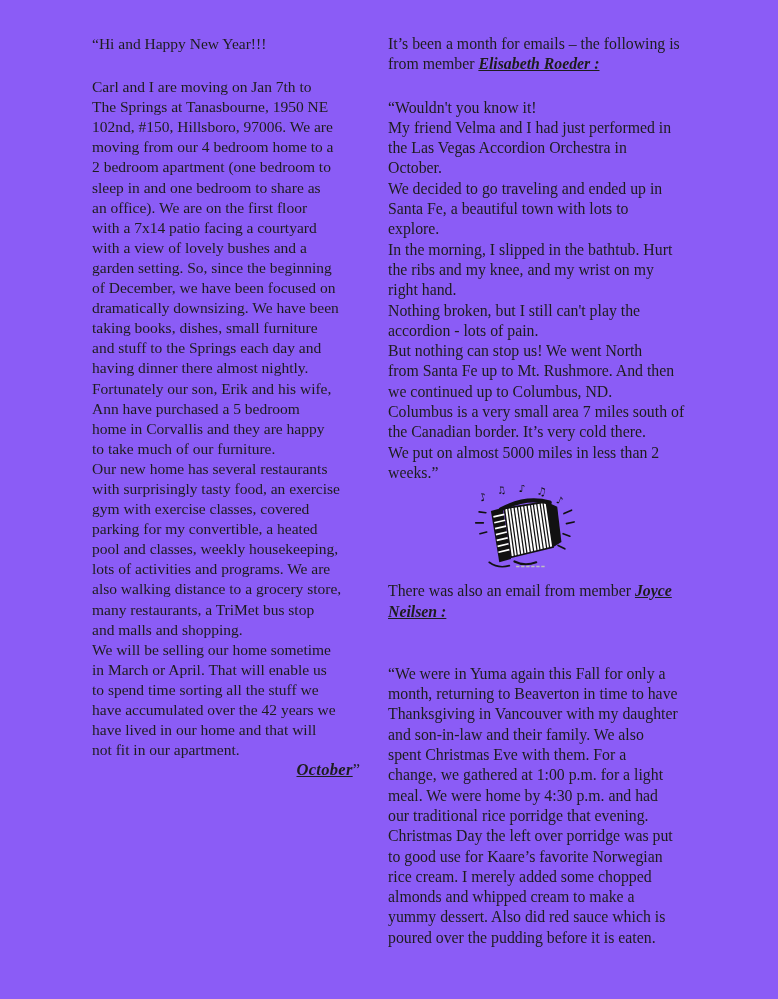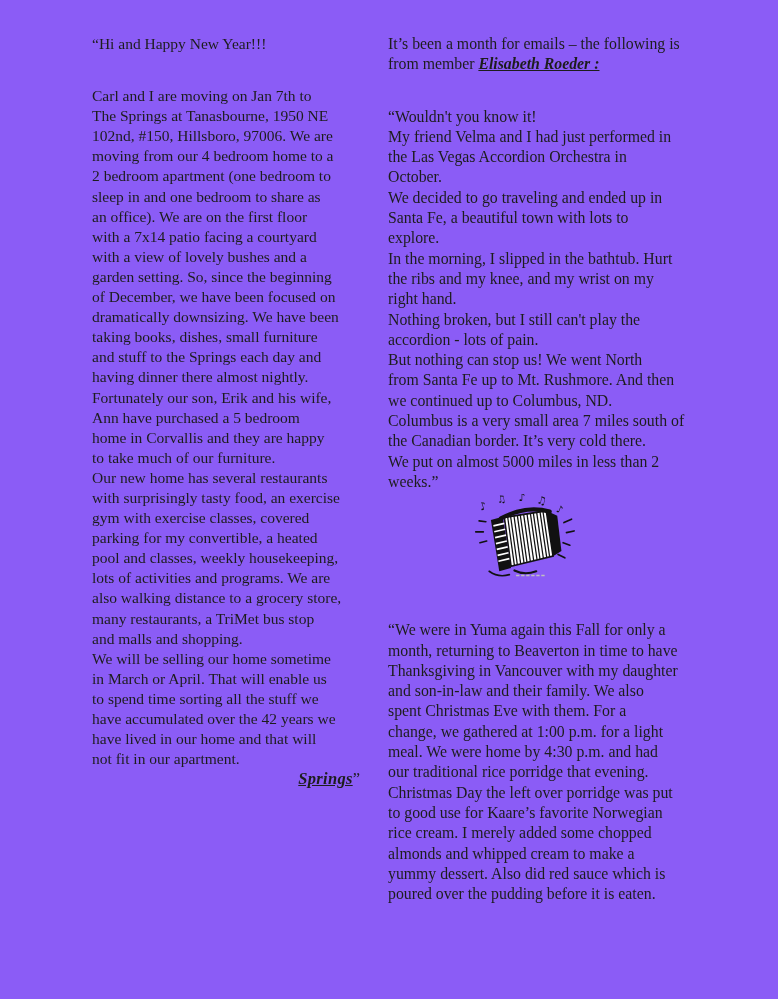--- a/index.html
+++ b/index.html
@@ -7,21 +7,21 @@
     width:778px;height:999px;background:#ffffff;overflow:hidden;
     font-family:"Liberation Serif","DejaVu Serif",serif;
     color:#1d1d1d;
     -webkit-font-smoothing:antialiased;
   }
   .page{position:relative;width:778px;height:999px;background:#8b5cf6;padding-left:36px;}
   .col{position:absolute;}
   .col-left{left:92px;top:34px;width:302px;font-size:15.5px;line-height:20.1px;}
   .col-right{left:388px;top:34px;width:346px;font-size:15.8px;line-height:20.3px;}
   .para{white-space:pre-line;}
-  .gap{margin-top:32px;}
+  .gap{margin-top:23px;}
   .member-name{
     font-weight:700;font-style:italic;text-decoration:underline;
     white-space:pre-line;
     margin-top:12px;
   }
   .signature{
     text-align:right;padding-right:34px;font-size:16.5px;
   }
   .signature .member-name{letter-spacing:.3px;}
   .closing-quote{font-style:normal;text-decoration:none;}
@@ -65,21 +65,21 @@
 lots of activities and programs. We are
 also walking distance to a grocery store,
 many restaurants, a TriMet bus stop
 and malls and shopping.
 We will be selling our home sometime
 in March or April. That will enable us
 to spend time sorting all the stuff we
 have accumulated over the 42 years we
 have lived in our home and that will
 not fit in our apartment.</div>
-    <div class="signature"><span class="member-name">Springs</span><span class="closing-quote">”</span></div>
+    <div class="signature"><span class="member-name">October</span><span class="closing-quote">”</span></div>
   </div>
 
   <div class="col col-right">
     <div class="para"><span class="para">It’s been a month for emails – the following is
 from member </span><span class="member-name">Elisabeth Roeder :</span></div>
 
     <div class="para gap">“Wouldn't you know it!
 My friend Velma and I had just performed in
 the Las Vegas Accordion Orchestra in
 October.
@@ -152,20 +152,22 @@
           <line x1="109" y1="34" x2="118" y2="30"></line>
           <line x1="112" y1="46" x2="121" y2="44"></line>
           <line x1="108" y1="58" x2="116" y2="61"></line>
           <line x1="102" y1="72" x2="110" y2="76"></line>
         </g>
 
         <line x1="52" y1="97" x2="88" y2="97" stroke="#bfbfbf" stroke-width="2" stroke-dasharray="4 2"></line>
       </svg>
     </div>
 
+    <div class="para intro2"><span class="para">There was also an email from member  </span><span class="member-name">Joyce
+Neilsen :</span></div>
 
     <div class="para letter2">“We were in Yuma again this Fall for only a
 month, returning to Beaverton in time to have
 Thanksgiving in Vancouver with my daughter
 and son-in-law and their family.  We also
 spent Christmas Eve with them.  For a
 change, we gathered at 1:00 p.m. for a light
 meal.  We were home by 4:30 p.m. and had
 our traditional rice porridge that evening.
 Christmas Day the left over porridge was put

